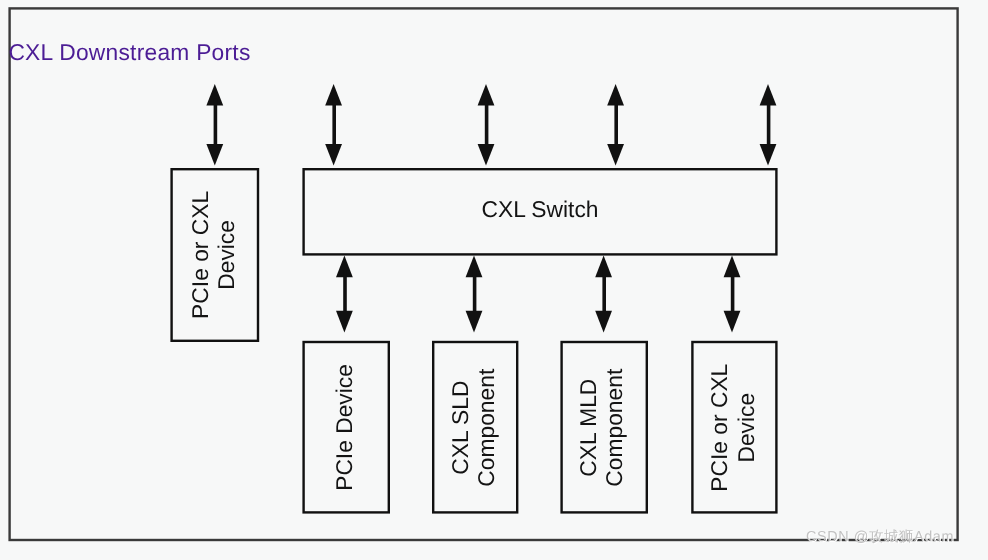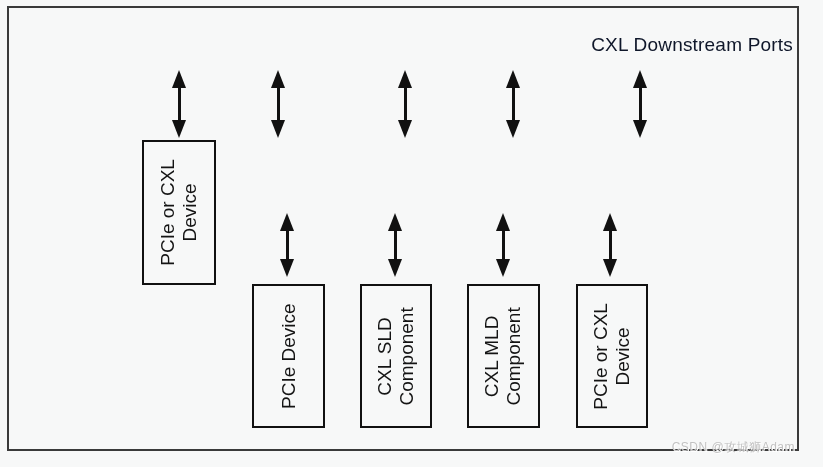--- a/index.html
+++ b/index.html
@@ -24,24 +24,24 @@
     height: 445px;
     border: 2px solid #3a3a3a;
     box-sizing: border-box;
     background: transparent;
   }
   .title {
     position: absolute;
     left: 7px;
     top: 34px;
     width: 786px;
-    text-align: right;
+    text-align: left;
     font-size: 19px;
     letter-spacing: 0.2px;
-    color: #0f172a;
+    color: #4c1d95;
   }
   .box {
     position: absolute;
     border: 2px solid #111111;
     box-sizing: border-box;
     background: #f7f8f8;
     display: flex;
     align-items: center;
     justify-content: center;
   }
@@ -118,20 +118,23 @@
     </div>
   <div class="arrow" style="left:633px; top:70px; height:68px;">
       <span class="shaft"></span>
     </div>
 
   <div class="box" style="left:142px; top:140px; width:74px; height:145px;">
     <span class="label vtext">PCIe or CXL
 Device</span>
   </div>
 
+  <div class="box" style="left:252px; top:140px; width:396px; height:73px;">
+    <span class="label">CXL Switch</span>
+  </div>
 
   <div class="arrow" style="left:280px; top:213px; height:64px;">
       <span class="shaft"></span>
     </div>
   <div class="arrow" style="left:388px; top:213px; height:64px;">
       <span class="shaft"></span>
     </div>
   <div class="arrow" style="left:496px; top:213px; height:64px;">
       <span class="shaft"></span>
     </div>

